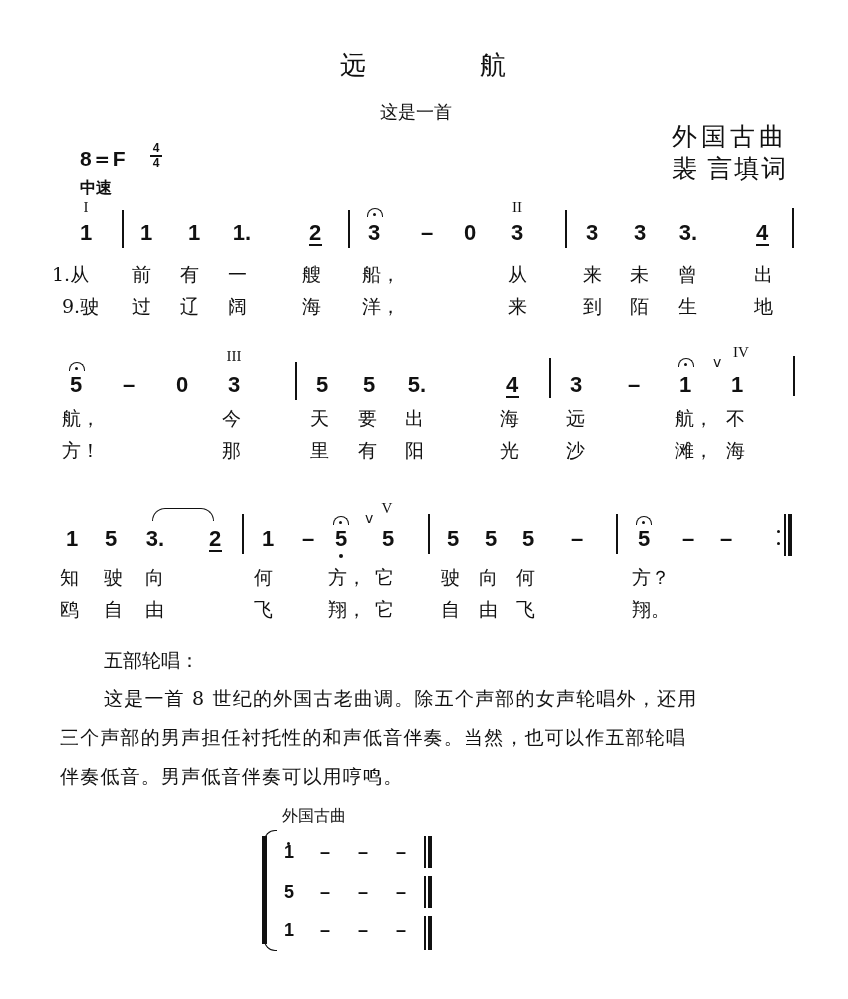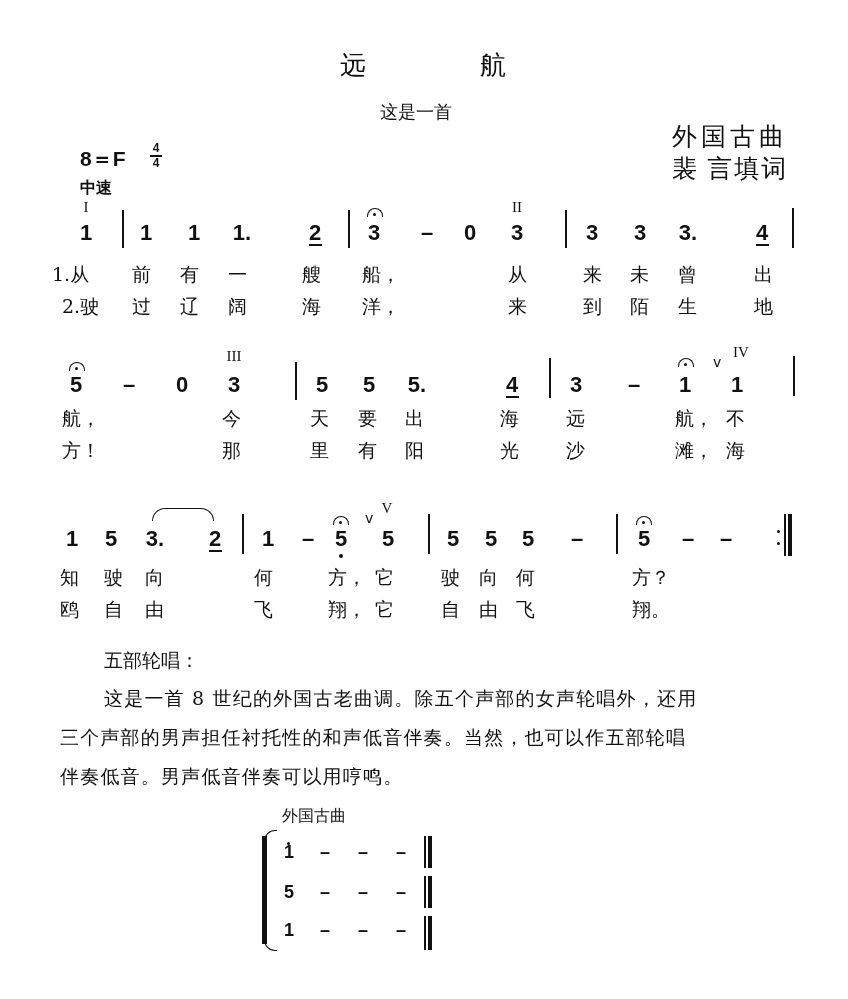--- a/index.html
+++ b/index.html
@@ -70,21 +70,21 @@
   <div class="abs lyric" style="left:180px;top:262px;">有</div>
   <div class="abs lyric" style="left:228px;top:262px;">一</div>
   <div class="abs lyric" style="left:302px;top:262px;">艘</div>
   <div class="abs lyric" style="left:362px;top:262px;">船，</div>
   <div class="abs lyric" style="left:508px;top:262px;">从</div>
   <div class="abs lyric" style="left:583px;top:262px;">来</div>
   <div class="abs lyric" style="left:630px;top:262px;">未</div>
   <div class="abs lyric" style="left:678px;top:262px;">曾</div>
   <div class="abs lyric" style="left:754px;top:262px;">出</div>
 
-  <div class="abs lyric" style="left:62px;top:294px;">2.驶</div>
+  <div class="abs lyric" style="left:62px;top:294px;">9.驶</div>
   <div class="abs lyric" style="left:132px;top:294px;">过</div>
   <div class="abs lyric" style="left:180px;top:294px;">辽</div>
   <div class="abs lyric" style="left:228px;top:294px;">阔</div>
   <div class="abs lyric" style="left:302px;top:294px;">海</div>
   <div class="abs lyric" style="left:362px;top:294px;">洋，</div>
   <div class="abs lyric" style="left:508px;top:294px;">来</div>
   <div class="abs lyric" style="left:583px;top:294px;">到</div>
   <div class="abs lyric" style="left:630px;top:294px;">陌</div>
   <div class="abs lyric" style="left:678px;top:294px;">生</div>
   <div class="abs lyric" style="left:754px;top:294px;">地</div>

